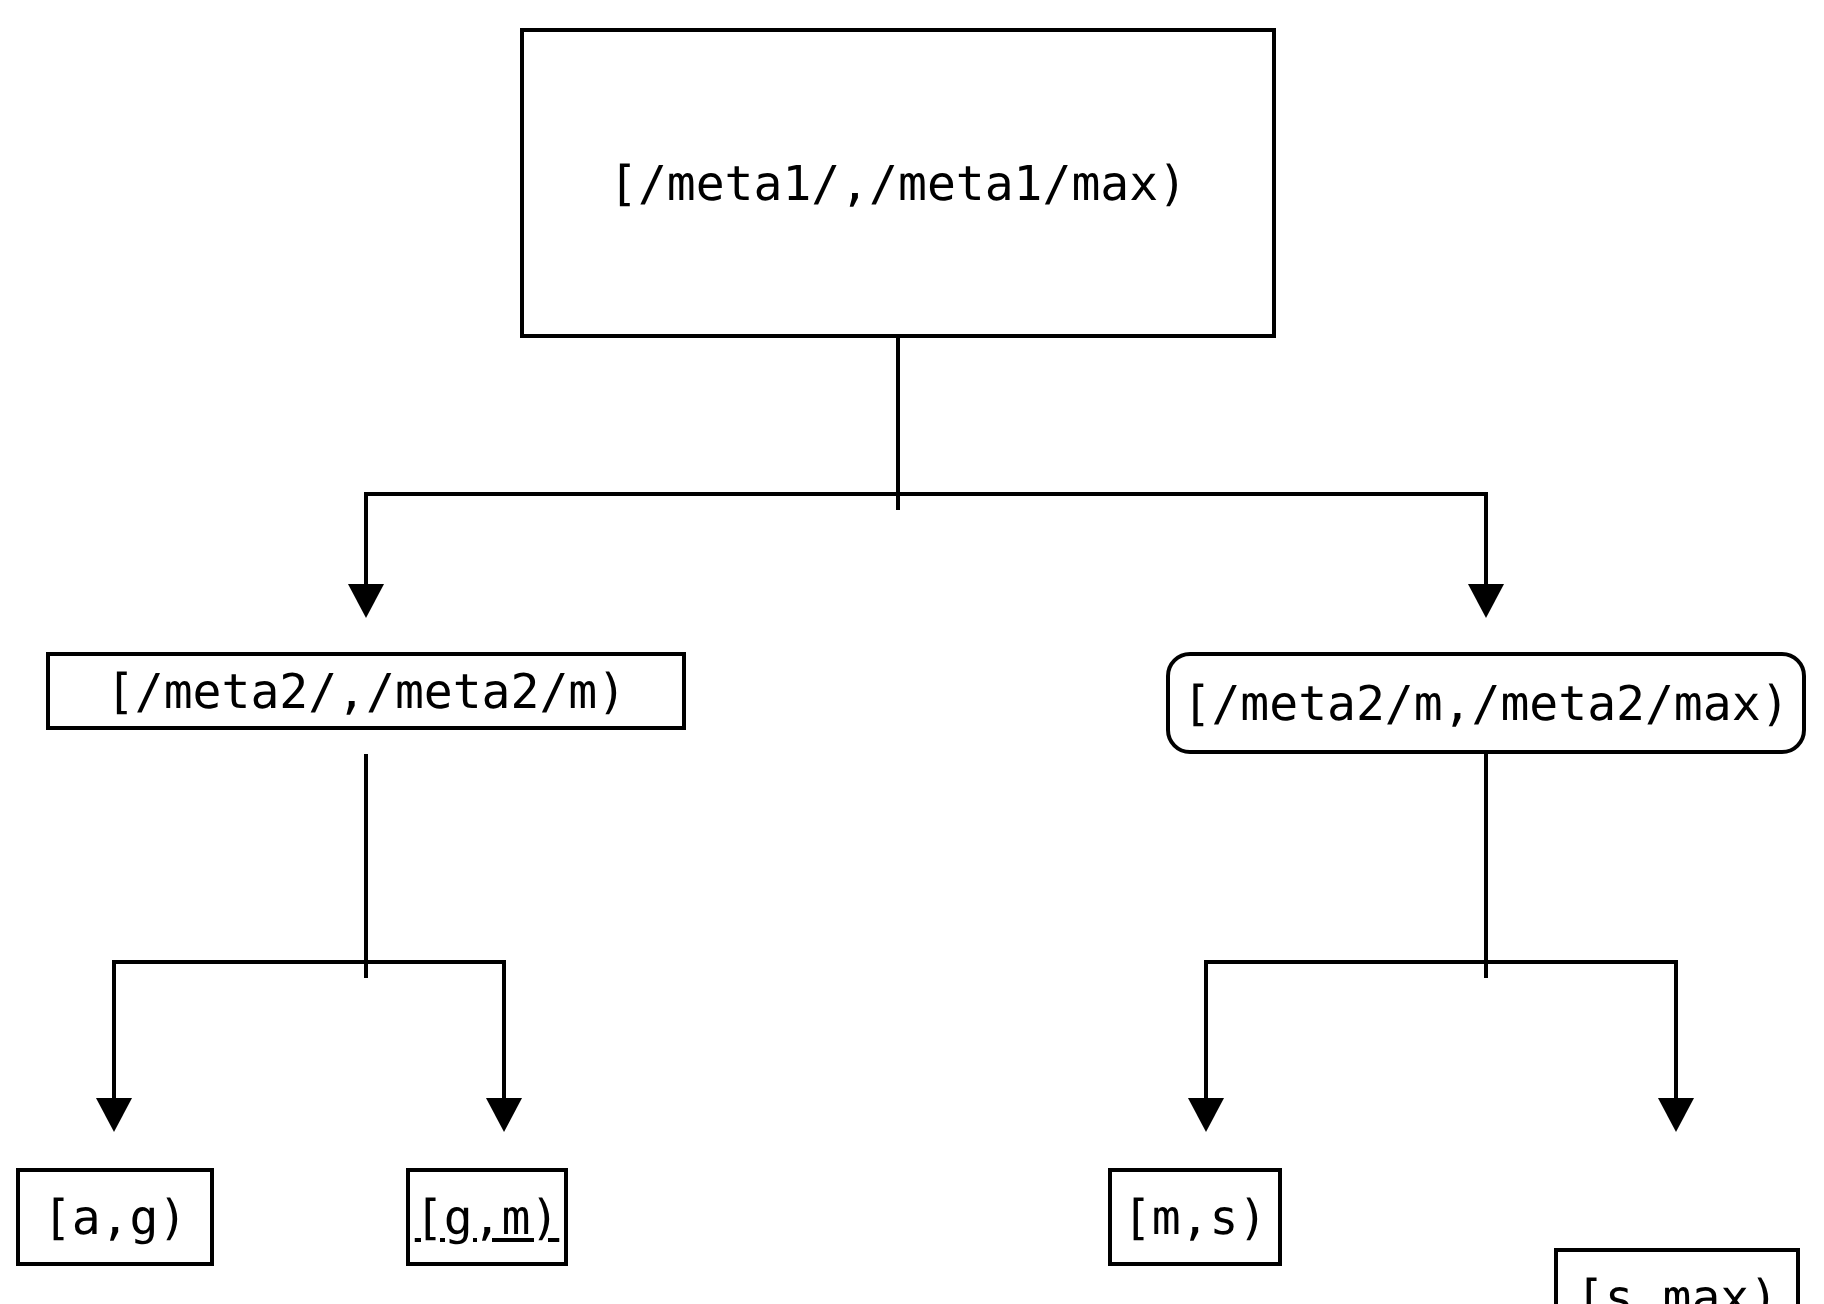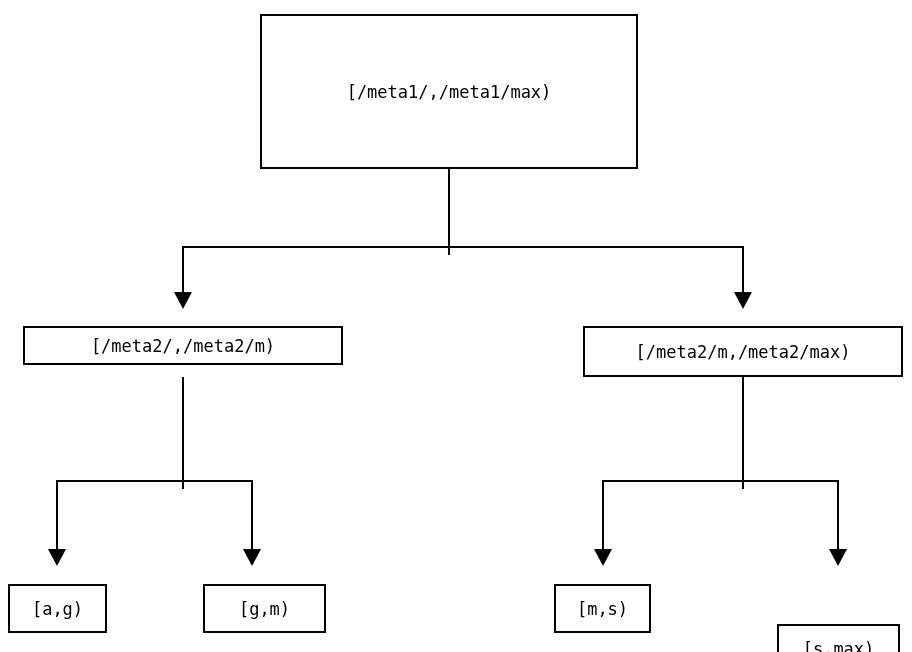--- a/index.html
+++ b/index.html
@@ -17,21 +17,21 @@
     overflow: hidden;
   }
   .node {
     position: absolute;
     box-sizing: border-box;
     border: 2px solid #000000;
     background: #ffffff;
     display: flex;
     align-items: center;
     justify-content: center;
-    font-size: 17px;
+    font-size: 24px;
     white-space: nowrap;
     letter-spacing: 0;
   }
   .vline {
     position: absolute;
     width: 2px;
     background: #000000;
   }
   .hline {
     position: absolute;
@@ -43,25 +43,25 @@
     width: 0;
     height: 0;
     border-left: 9px solid transparent;
     border-right: 9px solid transparent;
     border-top: 17px solid #000000;
   }
 
   
   .node-root      { left: 260px; top: 14px;  width: 378px; height: 155px; }
   .node-mid-left  { left: 23px;  top: 326px; width: 320px; height: 39px; }
-  .node-mid-right { left: 583px; top: 326px; width: 320px; height: 51px; }
+  .node-mid-right { left: 583px; top: 326px; width: 320px; height: 51px; border-radius: 12px; }
   .node-leaf      { top: 584px; height: 49px; }
   .node-leaf-ag   { left: 8px;   width: 99px; text-align: center; }
-  .node-leaf-gm   { left: 203px; width: 123px; }
-  .node-leaf-ms   { left: 554px; width: 97px; }
+  .node-leaf-gm   { left: 203px; width: 81px; text-decoration: underline; }
+  .node-leaf-ms   { left: 554px; width: 87px; }
   .node-leaf-smax { left: 777px; width: 123px; margin-top: 40px; }
 
   
   .v-root       { left: 448px; top: 169px; height: 86px; }  
   .h-level1     { left: 182px; top: 246px; width: 562px; }
   .v-l1-left    { left: 182px; top: 246px; height: 46px; }
   .v-l1-right   { left: 742px; top: 246px; height: 46px; }
   .a-l1-left    { left: 174px; top: 292px; }
   .a-l1-right   { left: 734px; top: 292px; }
 

